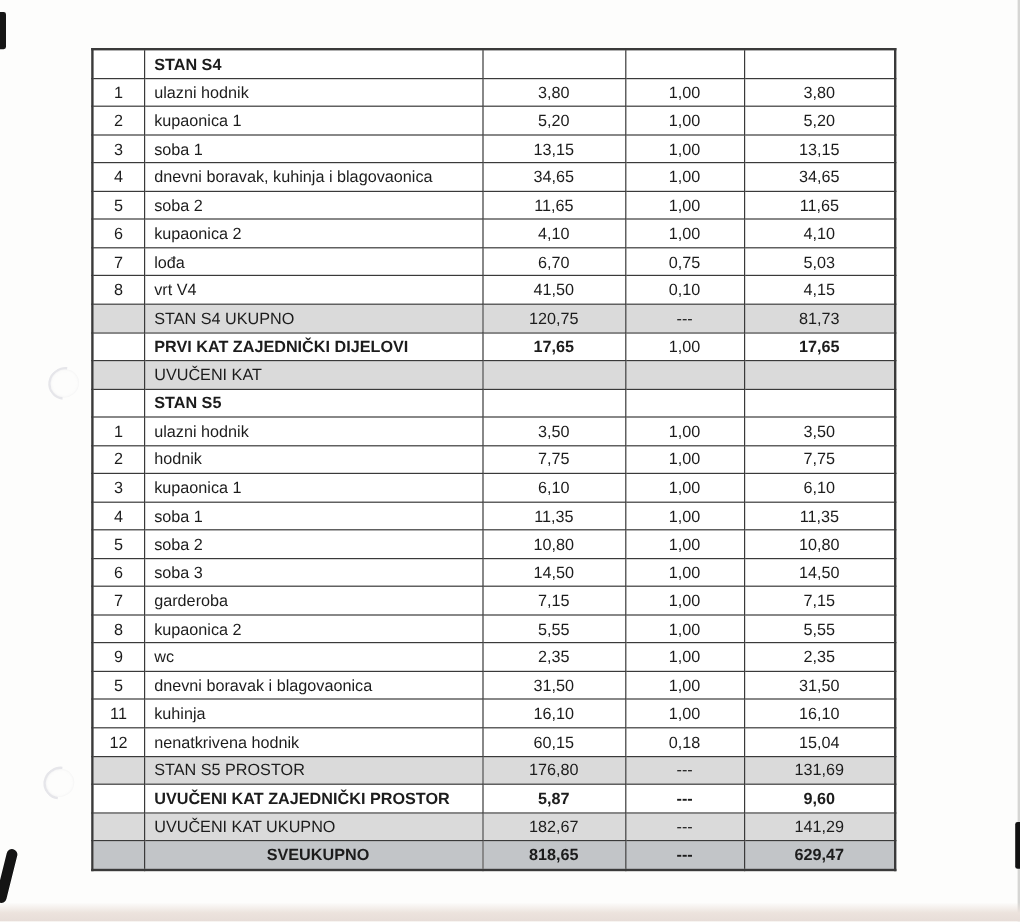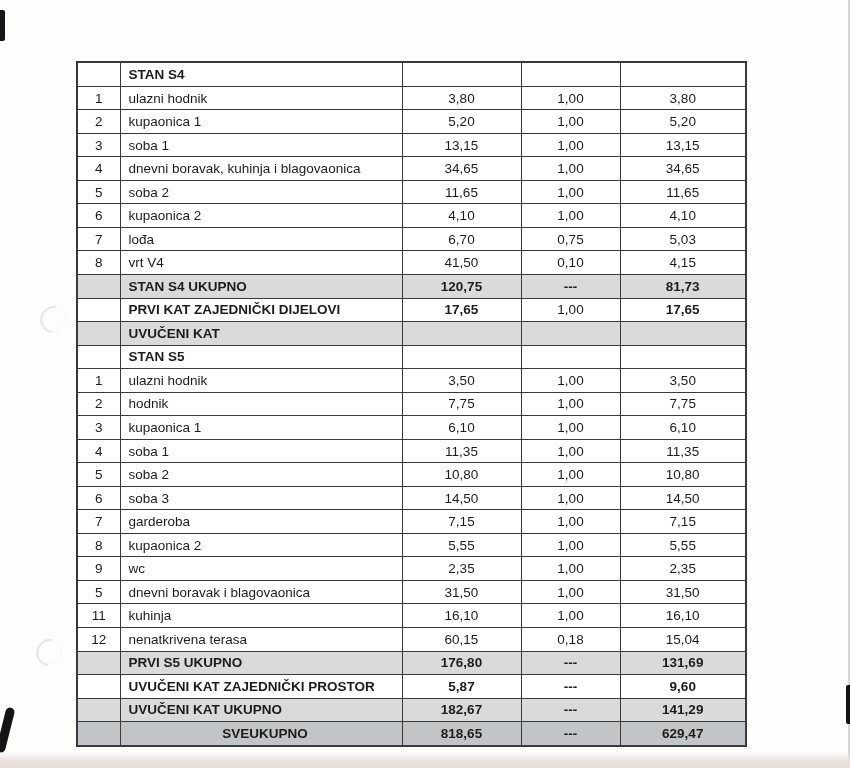--- a/index.html
+++ b/index.html
@@ -15,21 +15,21 @@
     background:var(--bg);
     font-family:"Liberation Sans","DejaVu Sans",sans-serif;
     color:var(--ink);
     position:relative;
   }
   .page{position:absolute;inset:0;background:var(--bg);}
 
   
   table.area-table{
     position:absolute;
-    left:76px;top:61px;
+    left:76px;top:40px;
     width:669px;height:686px;
     border-collapse:collapse;
     table-layout:fixed;
     background:#fff;
   }
   .area-table td{
     border:1.5px solid var(--line);
     font-size:13.5px;
     vertical-align:middle;
     padding:0;
@@ -37,21 +37,21 @@
     overflow:hidden;
   }
   .area-table{border:2px solid var(--line);}
   td.c-num{text-align:center;}
   td.c-name{text-align:left;padding-left:8px;}
   td.c-area,td.c-coef,td.c-total{text-align:center;}
 
   tr.row-item td{font-weight:400;}
   tr.row-section td{font-weight:700;}
   tr.row-bold-white td{font-weight:700;}
-  tr.row-subtotal td{font-weight:700;background:var(--subtotal-bg);}
+  tr.row-subtotal td{font-weight:400;background:var(--subtotal-bg);}
   tr.row-grand td{font-weight:700;background:var(--grand-bg);text-align:center;}
   td.coef-light{font-weight:400 !important;}
 
   
   .artifact{position:absolute;pointer-events:none;}
   .topleft-mark{left:0;top:10px;width:5px;height:31px;background:#161616;border-radius:0 2px 2px 0;}
   .bottomleft-mark{left:1px;top:707px;width:9px;height:46px;background:#141414;border-radius:5px;transform:rotate(14deg);}
   .rightedge-line{right:0;top:0;width:2px;height:768px;background:#d6d6d4;}
   .rightedge-dash{right:0;top:685px;width:4px;height:39px;background:#121212;border-radius:2px 0 0 2px;}
   .bottom-strip{left:0;top:752px;width:850px;height:16px;
@@ -249,28 +249,28 @@
         </tr>
         <tr class="row-item">
           <td class="c-num">11</td>
           <td class="c-name">kuhinja</td>
           <td class="c-area">16,10</td>
           <td class="c-coef">1,00</td>
           <td class="c-total">16,10</td>
         </tr>
         <tr class="row-item">
           <td class="c-num">12</td>
-          <td class="c-name">nenatkrivena terasa</td>
+          <td class="c-name">nenatkrivena hodnik</td>
           <td class="c-area">60,15</td>
           <td class="c-coef">0,18</td>
           <td class="c-total">15,04</td>
         </tr>
         <tr class="row-subtotal">
           <td class="c-num"></td>
-          <td class="c-name">PRVI S5 UKUPNO</td>
+          <td class="c-name">STAN S5 PROSTOR</td>
           <td class="c-area">176,80</td>
           <td class="c-coef">---</td>
           <td class="c-total">131,69</td>
         </tr>
         <tr class="row-bold-white">
           <td class="c-num"></td>
           <td class="c-name">UVUČENI KAT ZAJEDNIČKI PROSTOR</td>
           <td class="c-area">5,87</td>
           <td class="c-coef">---</td>
           <td class="c-total">9,60</td>

